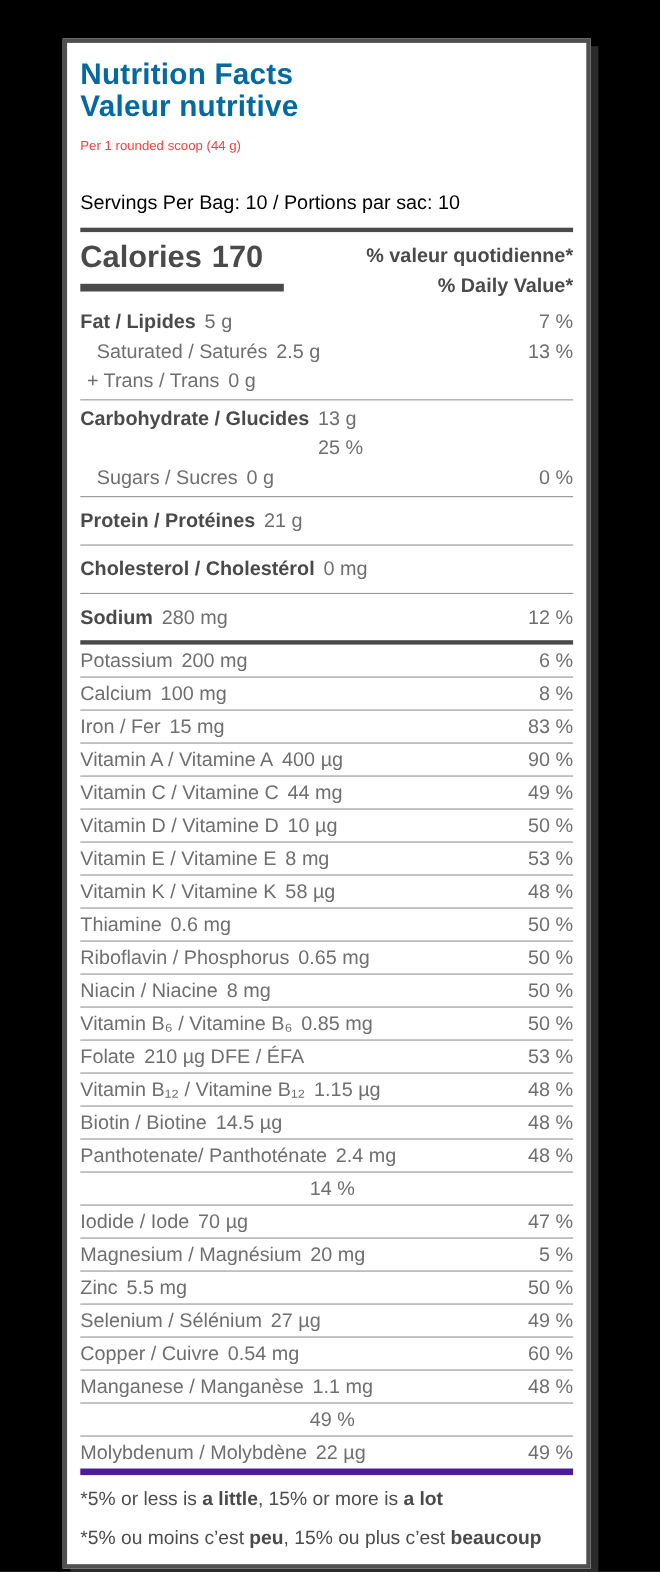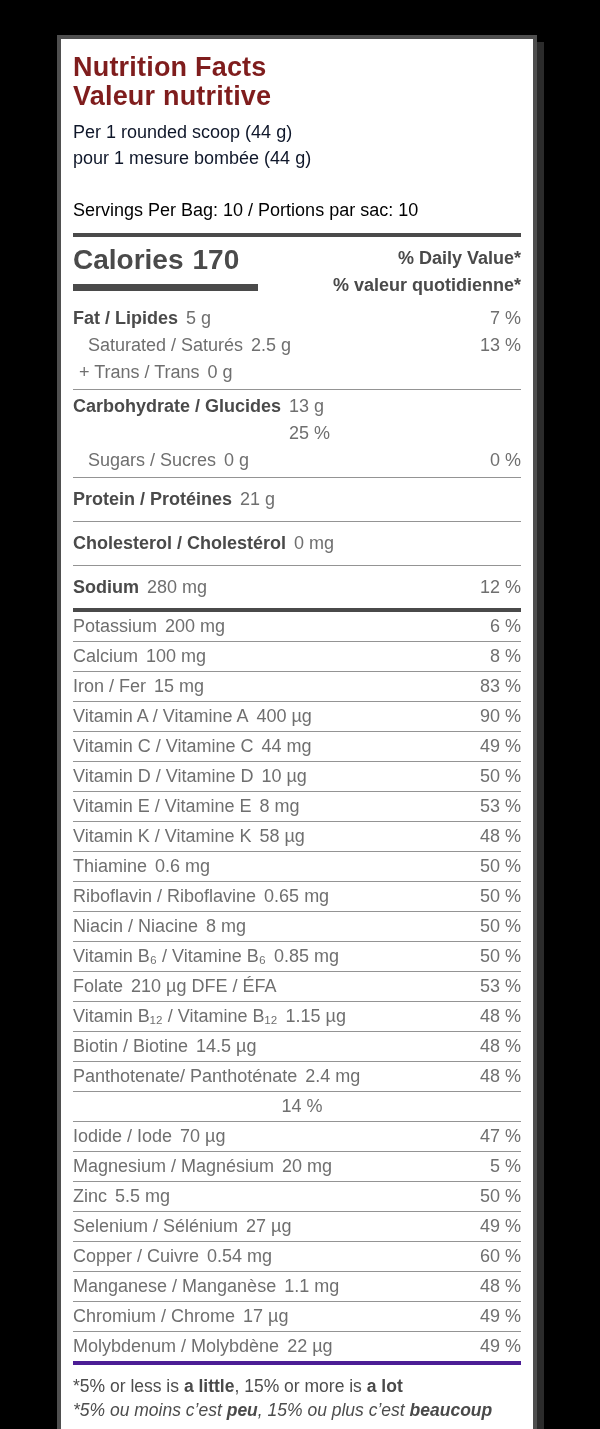--- a/index.html
+++ b/index.html
@@ -12,75 +12,74 @@
   .panel{
     position:absolute;left:57px;top:35px;
     width:480px;box-sizing:border-box;
     background:#fff;
     border:4px solid #4f4f4f;
     box-shadow:7px 7px 0 #2b2b2b;
     padding:14px 12px 12px 12px;
     color:#6f6f6f;
   }
   .title{
-    font-size:27px;font-weight:bold;color:#7f1d1d;
+    font-size:27px;font-weight:bold;color:#0369a1;
     line-height:29px;margin:0;letter-spacing:.2px;
   }
-  .serv{font-size:18px;color:#0f172a;line-height:26px;margin:0;}
+  .serv{font-size:12px;color:#ef4444;line-height:26px;margin:0;}
   .serv-block{margin-top:8px;}
   .servings{font-size:18px;color:#000000;line-height:26px;margin:26px 0 0 0;}
   .hr{border:none;margin:0;}
   .hr.thick{border-top:4px solid #4a4a4a;margin-top:10px;}
   .hr.thin{border-top:1px solid #949494;margin:3px 0;}
   .cal-block{display:flex;justify-content:space-between;align-items:flex-start;padding:8px 0 6px 0;}
   .cal-text{font-size:28px;font-weight:bold;color:#4a4a4a;line-height:30px;}
   .cal-text .v{margin-left:9px;}
   .cal-bar{width:185px;height:7px;background:#4a4a4a;margin-top:9px;}
   .dv-head{text-align:right;font-size:18px;font-weight:bold;color:#4a4a4a;line-height:27px;}
   .row{display:flex;justify-content:center;align-items:baseline;font-size:18px;color:#6f6f6f;}
   .row .lab{flex:1;}
   .row .amt{margin-left:8px;}
   .row .dv{margin-left:10px;white-space:nowrap;}
   .b{font-weight:bold;color:#4a4a4a;}
   .mrow{padding:3px 0;}
   .solo{padding:8px 0;}
   .i1{padding-left:15px;}
   .i2{padding-left:6px;}
   .micros .row{padding:4px 0;border-bottom:1px solid #949494;}
-  .micros .row:last-child{border-bottom:4px solid #4c1d95;}
+  .micros .row:last-child{border-bottom:6px solid #4c1d95;}
   .foot{font-size:17.5px;color:#4d4d4d;line-height:24px;margin:9px 0 0 0;}
   .sodium-bar{border-top:4px solid #4a4a4a;margin-top:2px;}
 </style>
 </head>
 <body>
 
 <div class="panel">
 
   <h1 class="title">Nutrition Facts</h1>
   <h1 class="title">Valeur nutritive</h1>
 
   <div class="serv-block">
     <p class="serv">Per 1 rounded scoop (44 g)</p>
-    <p class="serv">pour 1 mesure bombée (44 g)</p>
   </div>
 
   <p class="servings">Servings Per Bag: 10 / Portions par sac: 10</p>
 
   <div class="hr thick"></div>
 
   <div class="cal-block">
     <div>
       <div class="cal-text">
         <span>Calories</span><span class="v">170</span>
       </div>
       <div class="cal-bar"></div>
     </div>
     <div class="dv-head">
+      <div>% valeur quotidienne*</div>
       <div>% Daily Value*</div>
-      <div>% valeur quotidienne*</div>
     </div>
   </div>
 
   <div class="row mrow">
     <span class="lab"><span class="b">Fat / Lipides</span><span class="amt">5 g</span></span>
     <span class="dv">7 %</span>
   </div>
   <div class="row mrow i1">
     <span class="lab"><span>Saturated / Saturés</span><span class="amt">2.5 g</span></span>
     <span class="dv">13 %</span>
@@ -167,21 +166,21 @@
       <span class="lab"><span>Vitamin K / Vitamine K</span><span class="amt">58 µg</span></span>
       <span class="dv">48 %</span>
     </div>
 
     <div class="row">
       <span class="lab"><span>Thiamine</span><span class="amt">0.6 mg</span></span>
       <span class="dv">50 %</span>
     </div>
 
     <div class="row">
-      <span class="lab"><span>Riboflavin / Riboflavine</span><span class="amt">0.65 mg</span></span>
+      <span class="lab"><span>Riboflavin / Phosphorus</span><span class="amt">0.65 mg</span></span>
       <span class="dv">50 %</span>
     </div>
 
     <div class="row">
       <span class="lab"><span>Niacin / Niacine</span><span class="amt">8 mg</span></span>
       <span class="dv">50 %</span>
     </div>
 
     <div class="row">
       <span class="lab"><span>Vitamin B₆ / Vitamine B₆</span><span class="amt">0.85 mg</span></span>
@@ -236,26 +235,25 @@
       <span class="lab"><span>Copper / Cuivre</span><span class="amt">0.54 mg</span></span>
       <span class="dv">60 %</span>
     </div>
 
     <div class="row">
       <span class="lab"><span>Manganese / Manganèse</span><span class="amt">1.1 mg</span></span>
       <span class="dv">48 %</span>
     </div>
 
     <div class="row">
-      <span class="lab"><span>Chromium / Chrome</span><span class="amt">17 µg</span></span>
       <span class="dv">49 %</span>
     </div>
 
     <div class="row">
       <span class="lab"><span>Molybdenum / Molybdène</span><span class="amt">22 µg</span></span>
       <span class="dv">49 %</span>
     </div>
   </div>
 
   <p class="foot"><span>*5% or less is </span><span class="b">a little</span><span>, 15% or more is </span><span class="b">a lot</span></p>
-  <p class="foot" style="margin-top:0;font-style:italic;"><span>*5% ou moins c’est </span><span class="b">peu</span><span>, 15% ou plus c’est </span><span class="b">beaucoup</span></p>
+  <p class="foot" style="margin-top:12px;"><span>*5% ou moins c’est </span><span class="b">peu</span><span>, 15% ou plus c’est </span><span class="b">beaucoup</span></p>
 
 </div>
 
 </body></html>

